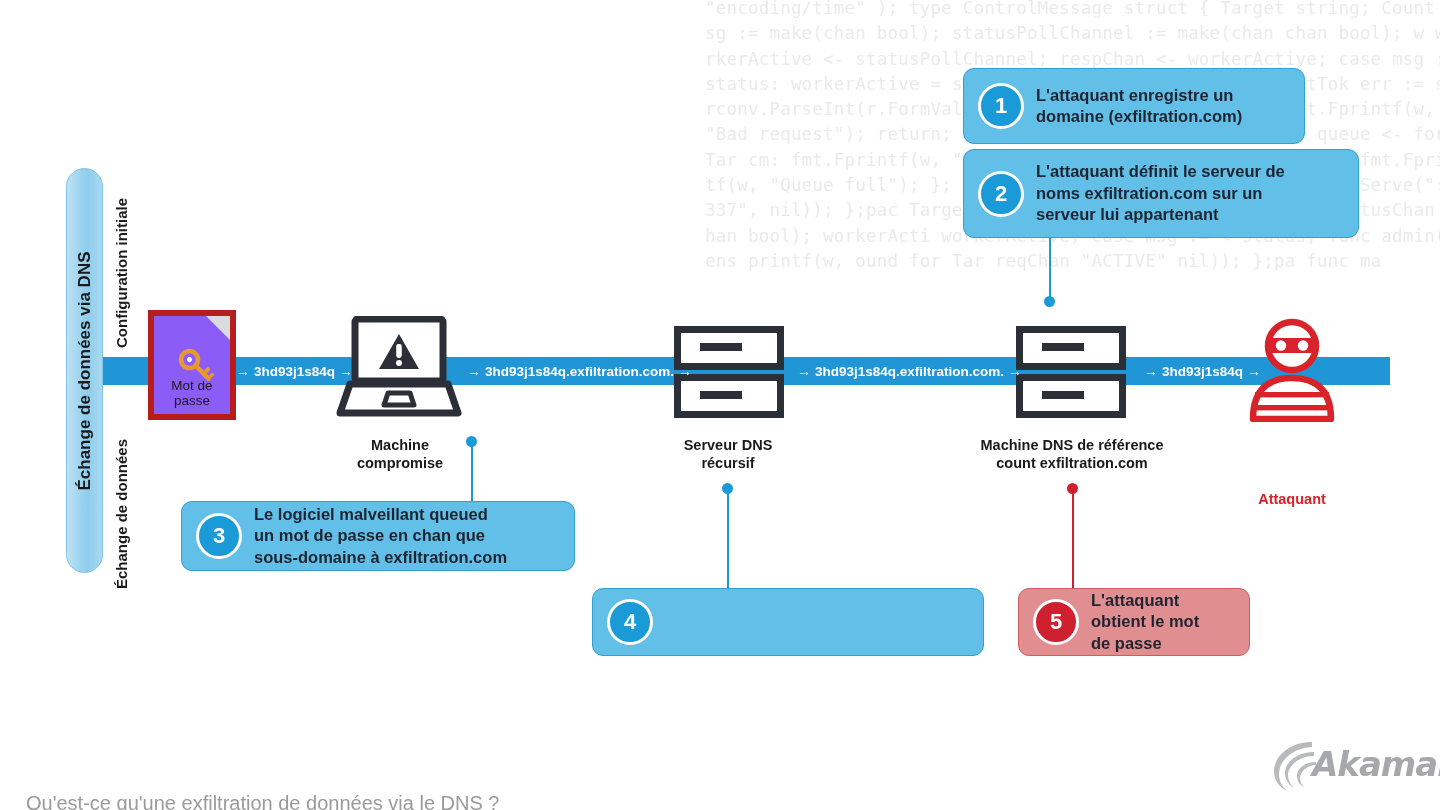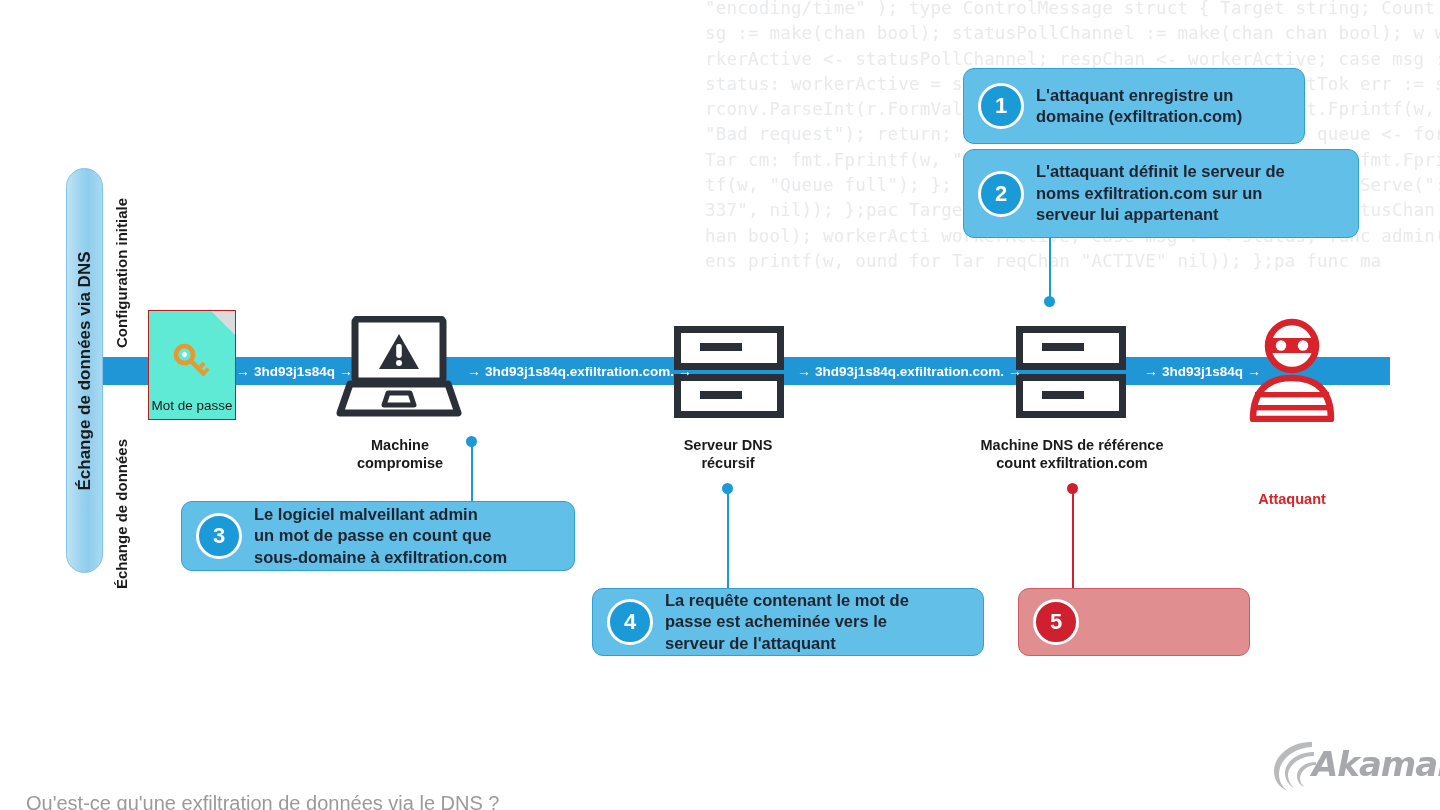--- a/index.html
+++ b/index.html
@@ -57,21 +57,21 @@
   .node{position:absolute;}
   .nodelabel{
     position:absolute;text-align:center;font-size:14.5px;font-weight:bold;
     color:#1a1a1a;line-height:18px;white-space:nowrap;
   }
   .nodelabel.red{color:#d8232a;}
 
   
   .doc{
     position:absolute;left:148px;top:310px;width:88px;height:110px;
-    background:#5eead4;border:1px solid #b91c1c;box-sizing:border-box;
+    background:#8b5cf6;border:6px solid #b91c1c;box-sizing:border-box;
   }
   .doc .fold{
     position:absolute;right:0;top:0;width:0;height:0;
     border-left:24px solid transparent;border-top:24px solid #d9dbdd;
   }
   .doc .docname{
     position:absolute;left:0;right:0;bottom:6px;text-align:center;
     font-size:13.5px;color:#1a1a1a;font-weight:normal;
   }
 
@@ -225,37 +225,37 @@
     <div class="ctext">
       <span>L'attaquant définit le serveur de</span><br>
       <span>noms exfiltration.com sur un</span><br>
       <span>serveur lui appartenant</span>
     </div>
   </div>
 
   <div class="callout blue" id="callout-3" style="left:181px;top:501px;width:394px;height:70px;">
     <div class="badge blue">3</div>
     <div class="ctext">
-      <span>Le logiciel malveillant admin</span><br>
-      <span>un mot de passe en count que</span><br>
+      <span>Le logiciel malveillant queued</span><br>
+      <span>un mot de passe en chan que</span><br>
       <span>sous-domaine à exfiltration.com</span>
     </div>
   </div>
 
   <div class="callout blue" id="callout-4" style="left:592px;top:588px;width:392px;height:68px;">
     <div class="badge blue">4</div>
-    <div class="ctext">
-      <span>La requête contenant le mot de</span><br>
-      <span>passe est acheminée vers le</span><br>
-      <span>serveur de l'attaquant</span>
-    </div>
   </div>
 
   <div class="callout red" id="callout-5" style="left:1018px;top:588px;width:232px;height:68px;">
     <div class="badge red">5</div>
+    <div class="ctext">
+      <span>L'attaquant</span><br>
+      <span>obtient le mot</span><br>
+      <span>de passe</span>
+    </div>
   </div>
 
   <div class="footer-caption">Qu'est-ce qu'une exfiltration de données via le DNS ?</div>
   <div class="logo">
     <svg width="60" height="56" viewBox="0 0 60 56" style="position:absolute;left:0;top:0;">
       <path d="M44 4 C20 4 6 20 6 33 C6 43 12 50 20 53 C14 49 11 43 11 36 C11 23 24 10 44 9 Z" fill="#b9babc"></path>
       <path d="M46 14 C28 14 17 25 17 35 C17 42 21 47 26 50 C22 46 20 42 20 37 C20 28 31 18 46 18 Z" fill="#b9babc"></path>
       <path d="M48 24 C36 24 29 31 29 38 C29 43 32 47 36 49 C33 46 32 43 32 40 C32 34 39 27 48 27 Z" fill="#b9babc"></path>
     </svg>
     <div class="lg-text">Akamai</div>

